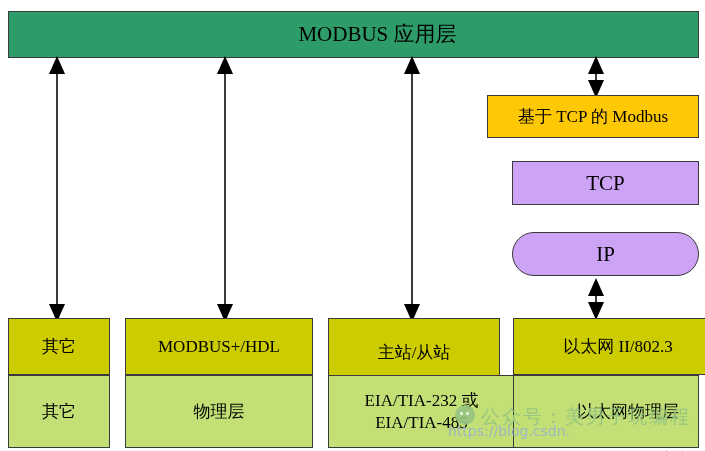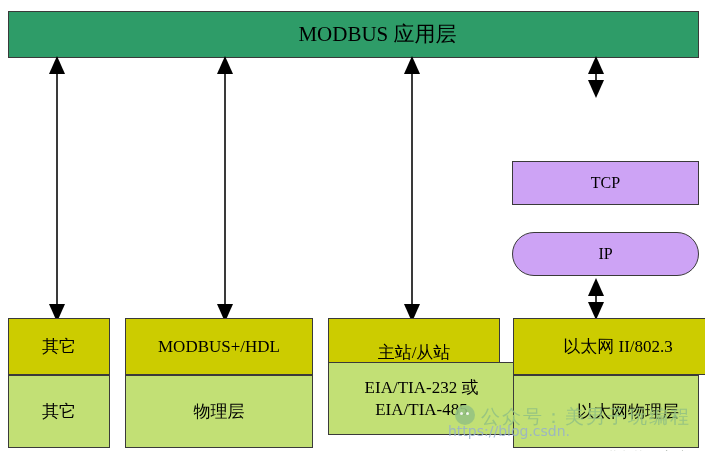--- a/index.html
+++ b/index.html
@@ -32,21 +32,21 @@
     background: #2e9c68;
     font-size: 21px;
     padding-left: 48px;
   }
   .tcp-modbus {
     background: #ffc805;
     font-size: 17px;
   }
   .netbox {
     background: #cda3f5;
-    font-size: 16px;
+    font-size: 21px;
   }
   .stack-top {
     background: #cccc00;
     font-size: 17px;
   }
   .stack-bottom {
     background: #c2e075;
     font-size: 17px;
   }
   .stack-bottom.two-line {
@@ -126,20 +126,23 @@
     <polygon points="12,0 4,18 20,18" fill="#000000"></polygon>
     <polygon points="12,266 4,248 20,248" fill="#000000"></polygon>
   </svg>
 
   <svg class="arrow" style="left:584px; top:56px; width:24px; height:42px;" viewBox="0 0 24 42">
     <line x1="12" y1="10" x2="12" y2="32" stroke="#3a3a3a" stroke-width="2"></line>
     <polygon points="12,0 4,18 20,18" fill="#000000"></polygon>
     <polygon points="12,42 4,24 20,24" fill="#000000"></polygon>
   </svg>
 
+  <div class="box tcp-modbus" style="left:487px; top:95px; width:212px; height:43px;">
+    <span>基于 TCP 的 Modbus</span>
+  </div>
 
   <div class="box netbox" style="left:512px; top:161px; width:187px; height:44px;">
     <span>TCP</span>
   </div>
 
   <div class="box netbox" style="left:512px; top:232px; width:187px; height:44px;border-radius:22px;">
     <span>IP</span>
   </div>
 
   <svg class="arrow" style="left:584px; top:278px; width:24px; height:42px;" viewBox="0 0 24 42">
@@ -158,21 +161,21 @@
   <div class="box stack-top" style="left:125px; top:318px; width:188px; height:57px;text-align:right;">
     <span>MODBUS+/HDL</span>
   </div>
   <div class="box stack-bottom" style="left:125px; top:375px; width:188px; height:73px;">
     <span>物理层</span>
   </div>
 
   <div class="box stack-top" style="left:328px; top:318px; width:172px; height:70px;">
     <span>主站/从站</span>
   </div>
-  <div class="box stack-bottom two-line" style="left:328px; top:362px; width:187px; height:73px;justify-content:center;">
+  <div class="box stack-bottom two-line" style="left:328px; top:375px; width:187px; height:73px;justify-content:center;">
     <span>EIA/TIA-232 或</span>
     <span>EIA/TIA-485</span>
   </div>
 
   <div class="box stack-top" style="left:513px; top:318px; width:210px; height:57px;">
     <span>以太网 II/802.3</span>
   </div>
   <div class="box stack-bottom" style="left:513px; top:375px; width:186px; height:73px;padding-left:44px;">
     <span>以太网物理层</span>
   </div>

